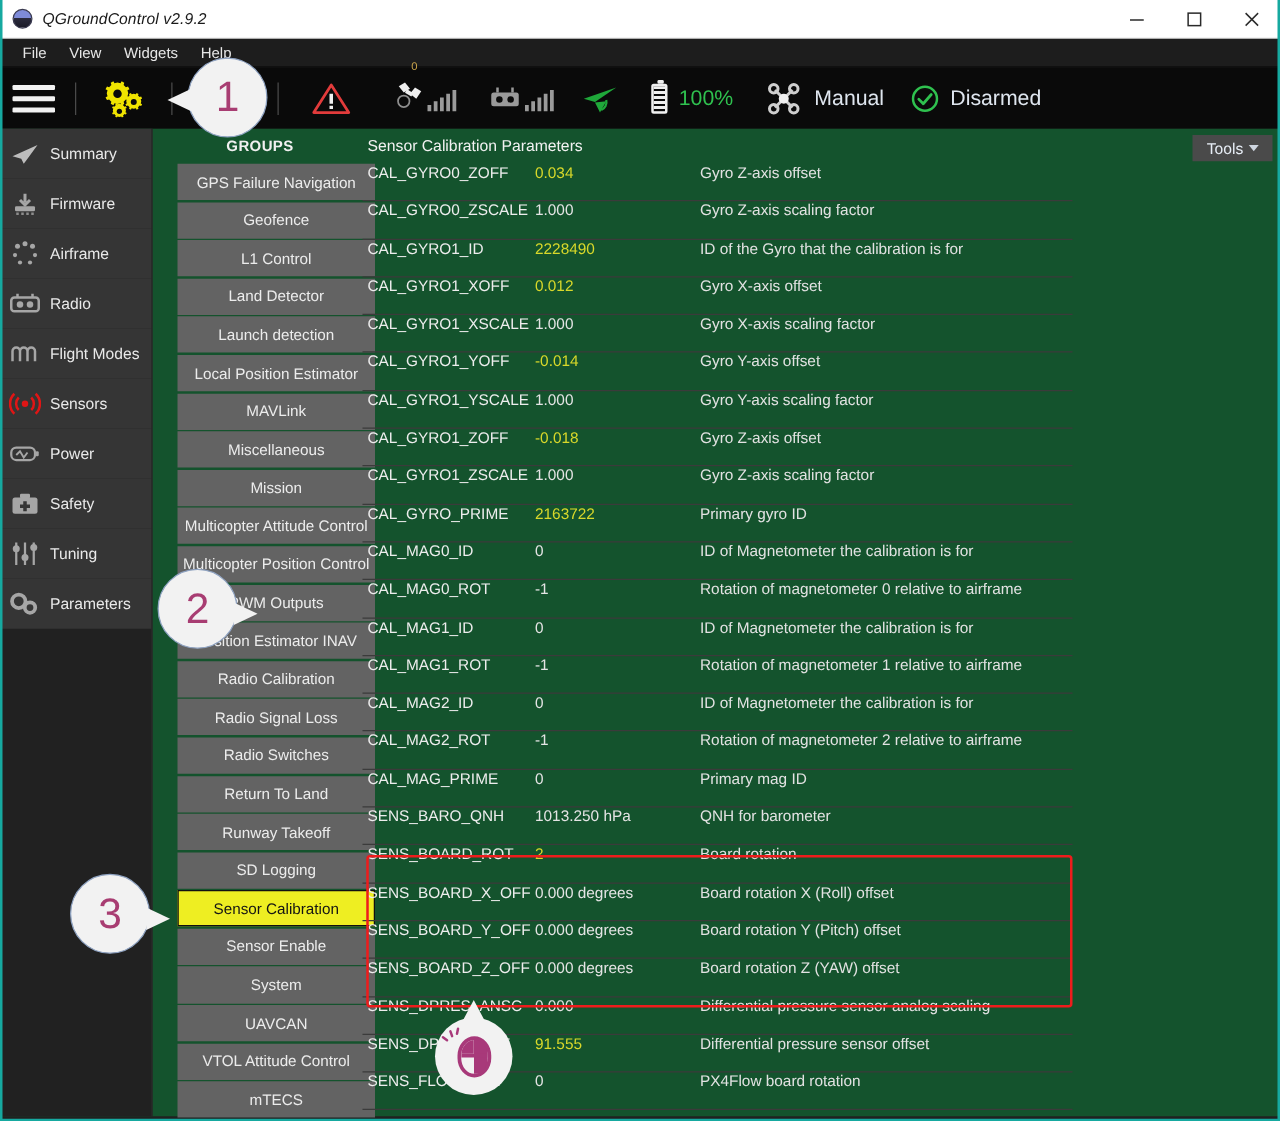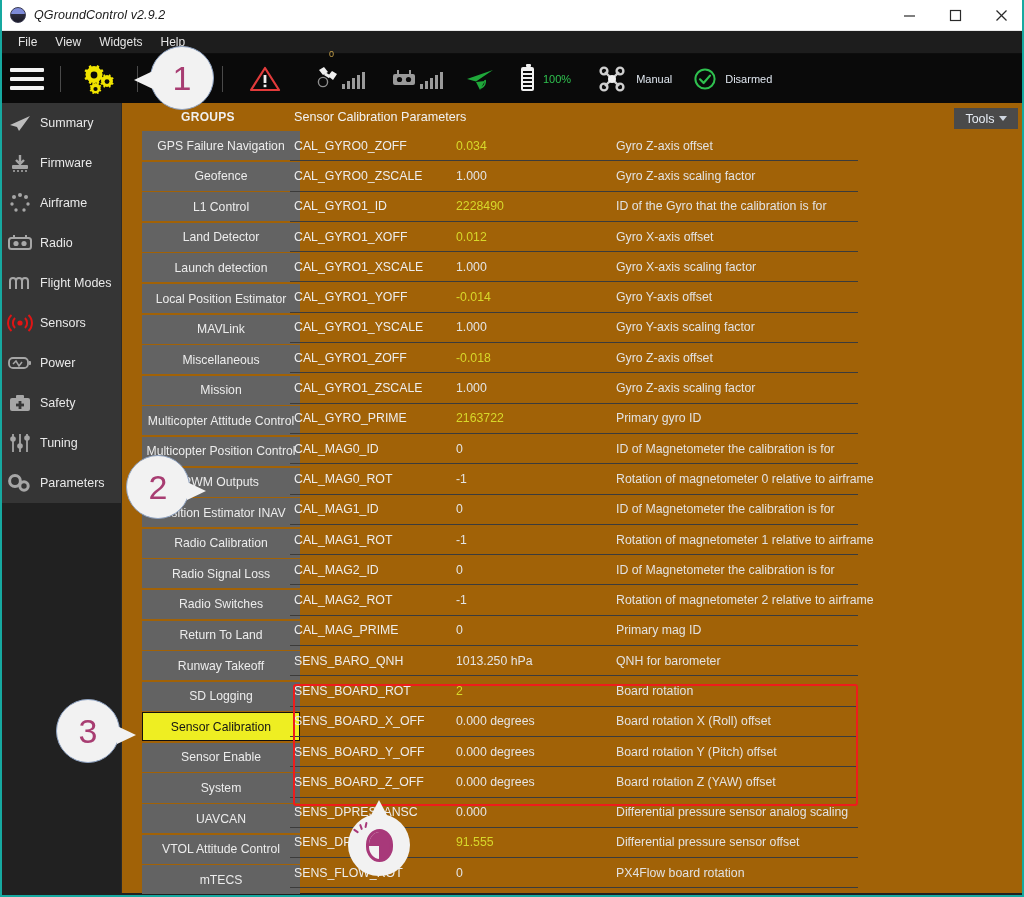--- a/index.html
+++ b/index.html
@@ -63,21 +63,21 @@
   }
   .tool-sep {
     width: 1px; height: 26px; background: #4a4a4a; margin: 0 6px;
     flex: 0 0 auto;
   }
   .tool-btn {
     height: 49px; display: flex; align-items: center; justify-content: center;
     padding: 0 10px; flex: 0 0 auto;
   }
   .tool-label {
-    font-size: 11px; color: #dfe6ef; margin-left: 9px; white-space: nowrap;
+    font-size: 17px; color: #dfe6ef; margin-left: 9px; white-space: nowrap;
   }
   .tool-label.green { color: #2fc14f; }
 
   .hamburger { width: 34px; }
   .hamburger i {
     display: block; width: 34px; height: 4px; background: #f2f2f2;
     margin: 5px 0; border-radius: 1px;
   }
 
   
@@ -92,21 +92,21 @@
     width: 5px; height: 3px; background: #f0f0f0; border-radius: 1px;
   }
 
   
   .bars { display: flex; align-items: flex-end; height: 20px; gap: 2px; }
   .bars span { width: 3px; background: #9a9a9a; display: block; }
 
   
   .main {
     position: absolute; left: 0; top: 103px; width: 1024px; height: 790px;
-    background: #a16207;
+    background: #14532d;
   }
 
   
   .leftnav {
     position: absolute; left: 0; top: 0; width: 122px; height: 790px;
     background: #212121;
     border-right: 1px solid #2a2a2a;
   }
   .nav-item {
     height: 39.5px; width: 120px;
@@ -162,24 +162,23 @@
     font-size: 12.5px; color: #e7edf5;
   }
   .caret {
     width: 0; height: 0;
     border-left: 4px solid transparent; border-right: 4px solid transparent;
     border-top: 5px solid #cfd6e0;
   }
   .rows { position: absolute; left: 0; top: 28px; width: 734px; }
   .prow {
     height: 30.3px;
-    display: flex; align-items: center;
+    display: flex; align-items: flex-start;
     border-bottom: 1px solid #3b3b3b;
     width: 568px;
-    gap: 28px;
   }
   .p-name {
     width: 138px; flex: 0 0 138px;
     font-size: 12.3px; color: #ededed;
     padding-left: 4px; white-space: nowrap;
   }
   .p-val {
     width: 132px; flex: 0 0 132px;
     font-size: 12.3px; color: #e4e4e4; white-space: nowrap;
   }

